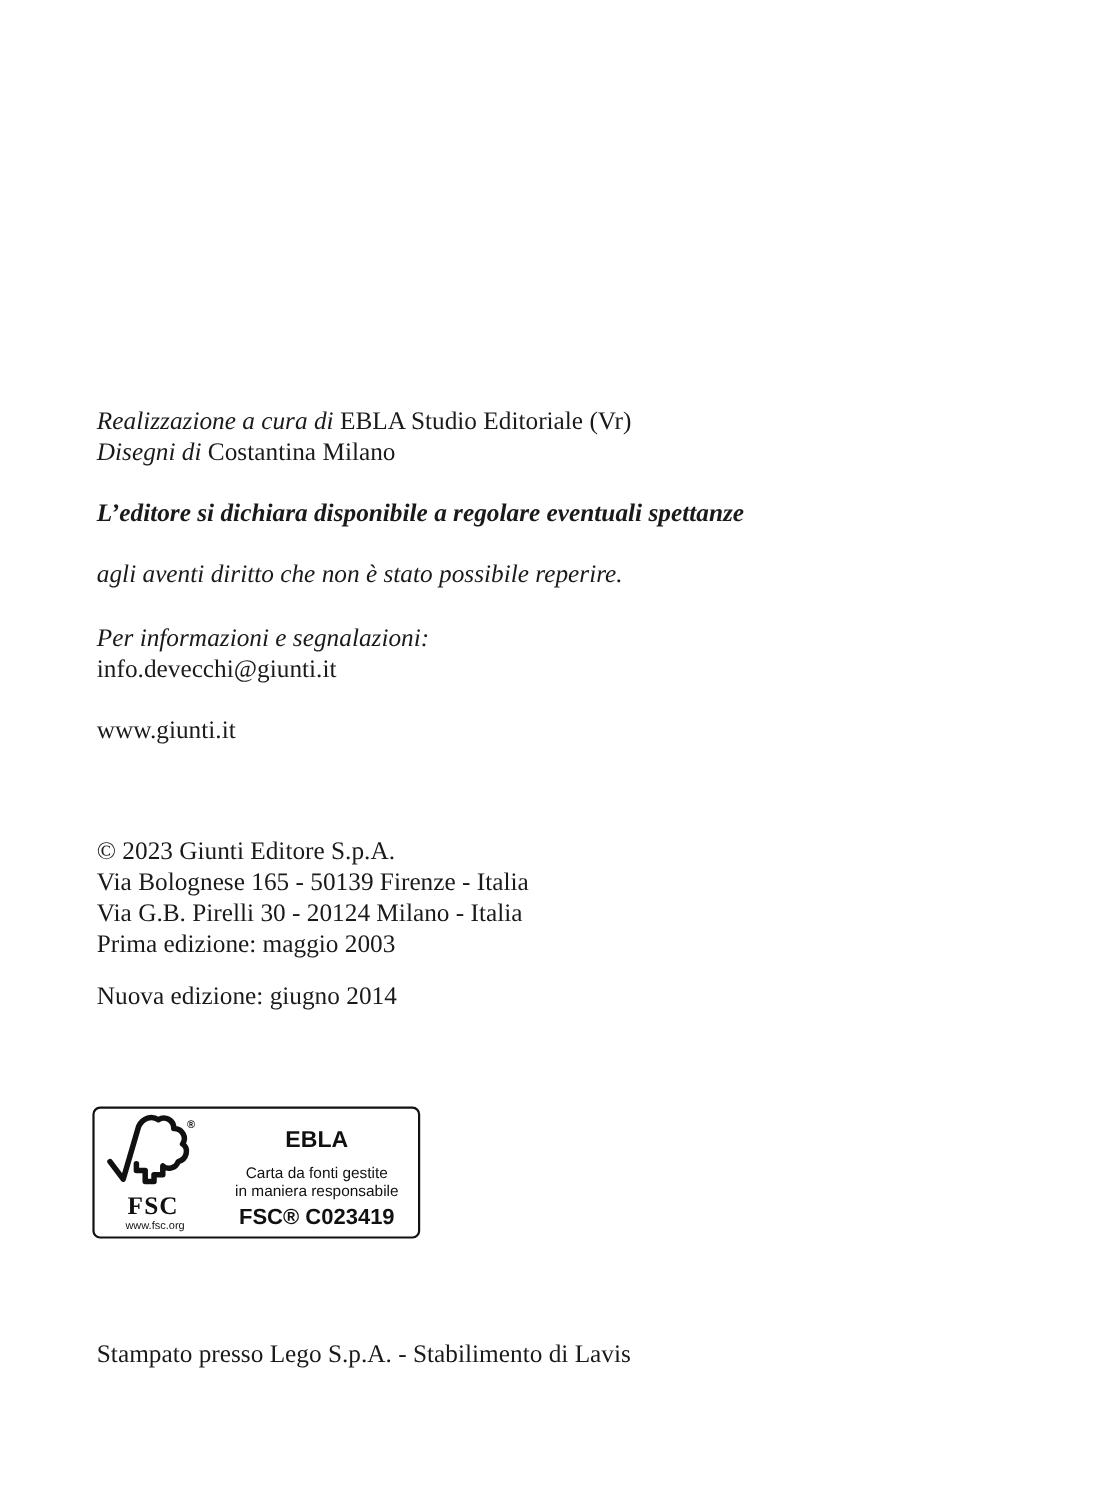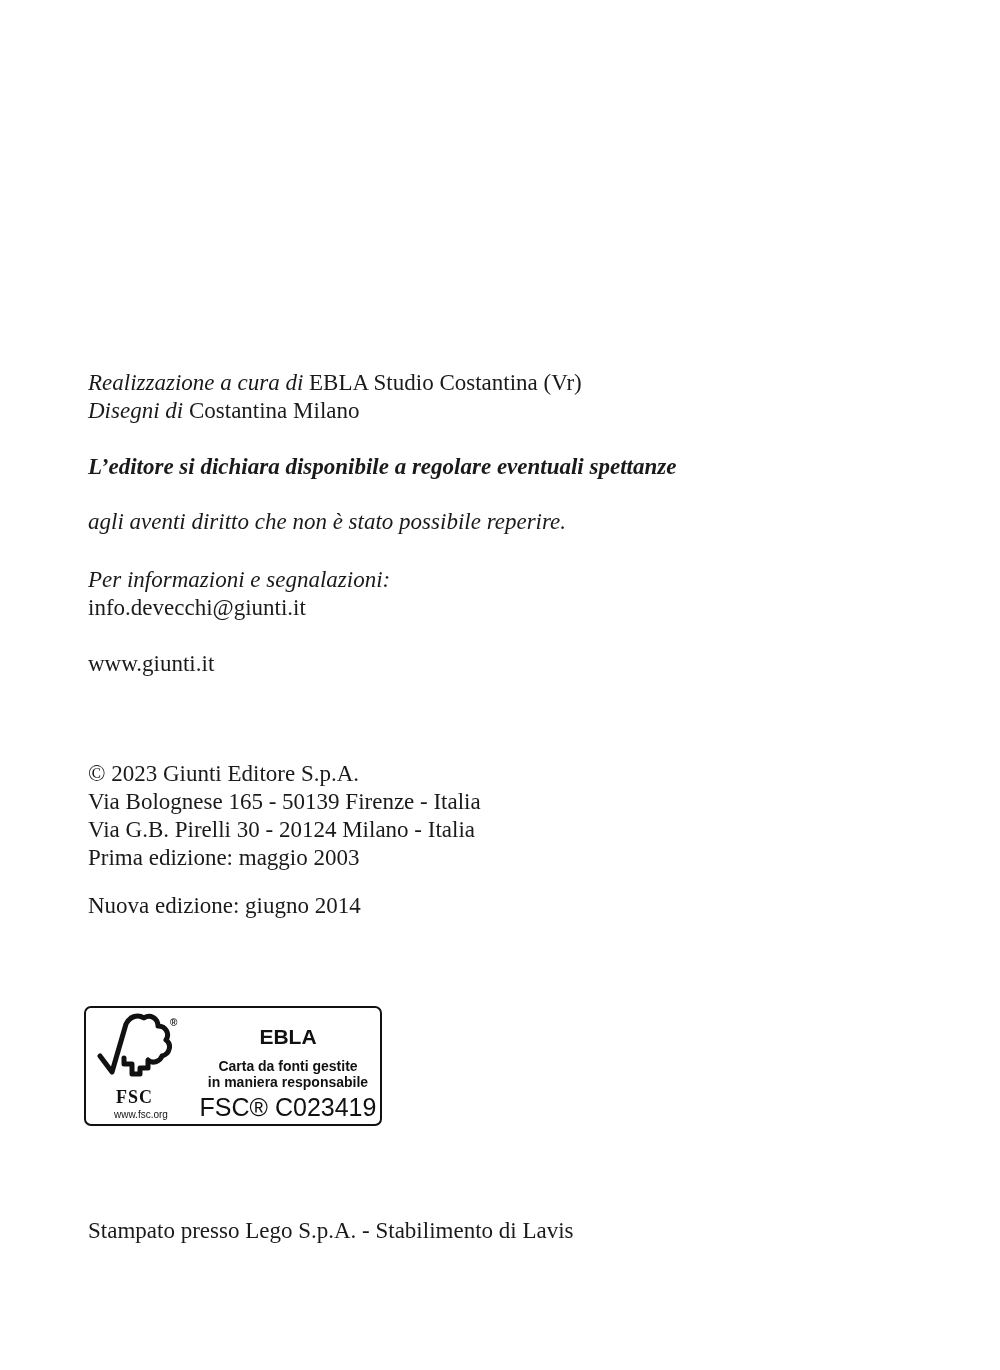--- a/index.html
+++ b/index.html
@@ -41,21 +41,21 @@
       left: 6px;
       top: 4px;
       width: 90px;
       height: 110px;
     }
     .fsc-logo-text {
       position: absolute;
       left: 24px;
       top: 72px;
       font-family: "Liberation Serif", "DejaVu Serif", serif;
-      font-size: 18px;
+      font-size: 23px;
       font-weight: bold;
       letter-spacing: 1px;
       line-height: 26px;
     }
     .fsc-url {
       position: absolute;
       left: 22px;
       top: 98px;
       font-size: 10px;
       line-height: 10px;
@@ -80,39 +80,39 @@
       top: 18px;
       font-size: 21px;
       font-weight: bold;
       line-height: 22px;
     }
     .fsc-desc {
       position: absolute;
       left: 0; right: 0;
       top: 50px;
       font-size: 14px;
-      font-weight: bold;
+      font-weight: normal;
       line-height: 16px;
     }
     .fsc-code {
       position: absolute;
       left: 0; right: 0;
       top: 88px;
-      font-size: 25px;
-      font-weight: normal;
+      font-size: 20px;
+      font-weight: bold;
       line-height: 22px;
       text-align: center;
     }
   </style>
 </head>
 <body>
 
 <div class="line" style="top:369px;">
   <span class="it">Realizzazione a cura di</span>
-  <span>EBLA Studio Costantina (Vr)</span>
+  <span>EBLA Studio Editoriale (Vr)</span>
 </div>
 <div class="line" style="top:397px;">
   <span class="it">Disegni di</span>
   <span>Costantina Milano</span>
 </div>
 
 <div class="line it" style="top:453px;font-weight:bold;">L’editore si dichiara disponibile a regolare eventuali spettanze</div>
 <div class="line it" style="top:508px;">agli aventi diritto che non è stato possibile reperire.</div>
 
 <div class="line it" style="top:566px;">Per informazioni e segnalazioni:</div>

